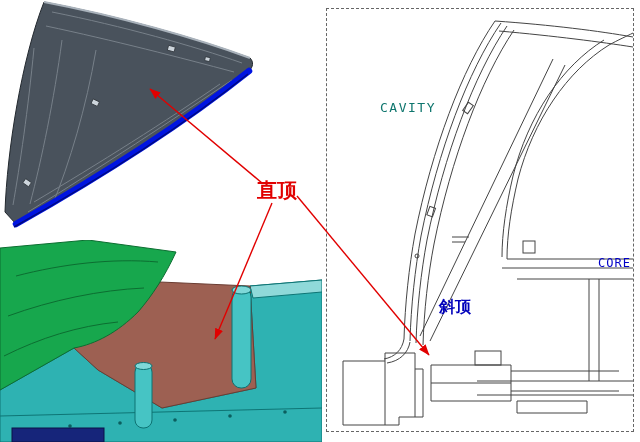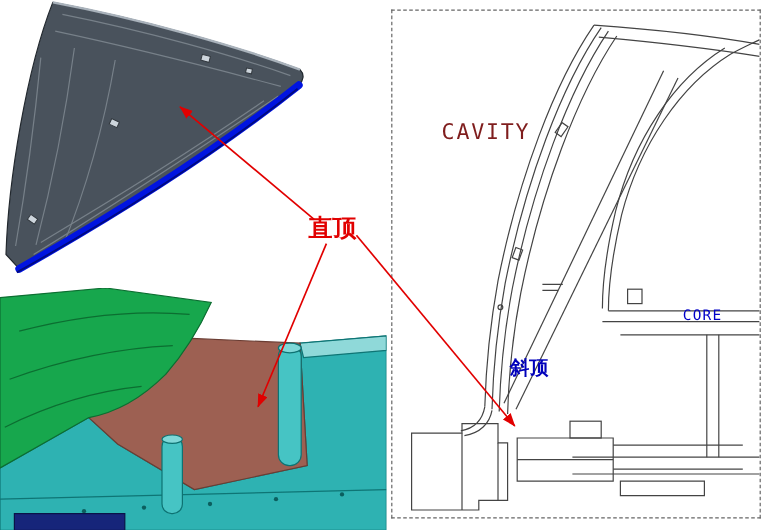--- a/index.html
+++ b/index.html
@@ -8,29 +8,29 @@
     overflow:hidden;font-family:"DejaVu Sans",sans-serif;
   }
   .view{position:absolute;}
   .section-box{
     position:absolute;left:326px;top:8px;width:306px;height:422px;
     border:1px dashed #666;background:#ffffff;box-sizing:content-box;
   }
   .section-box svg{position:absolute;left:0;top:0;}
   .label{position:absolute;white-space:nowrap;user-select:none;}
   .label-cavity{
-    left:368px;top:100px;color:#7f1d1d;font-size:18px;
+    left:380px;top:100px;color:#0f766e;font-size:13px;
     font-family:"DejaVu Sans Mono",monospace;letter-spacing:1.5px;z-index:6;
   }
   .label-core{
-    left:569px;top:256px;color:#0000c8;font-size:12px;
+    left:598px;top:256px;color:#0000c8;font-size:12px;
     font-family:"DejaVu Sans Mono",monospace;letter-spacing:1px;z-index:6;text-align:center;
   }
   .label-xieding{
-    left:425px;top:297px;color:#0000bb;font-size:16px;font-weight:bold;z-index:6;
+    left:439px;top:297px;color:#0000bb;font-size:16px;font-weight:bold;z-index:6;
   }
   .label-zhiding{
     left:257px;top:177px;color:#e10000;font-size:20px;font-weight:bold;z-index:11;
   }
   .arrows{position:absolute;left:0;top:0;z-index:10;pointer-events:none;}
 </style>
 </head>
 <body>
 
 <div class="canvas">

